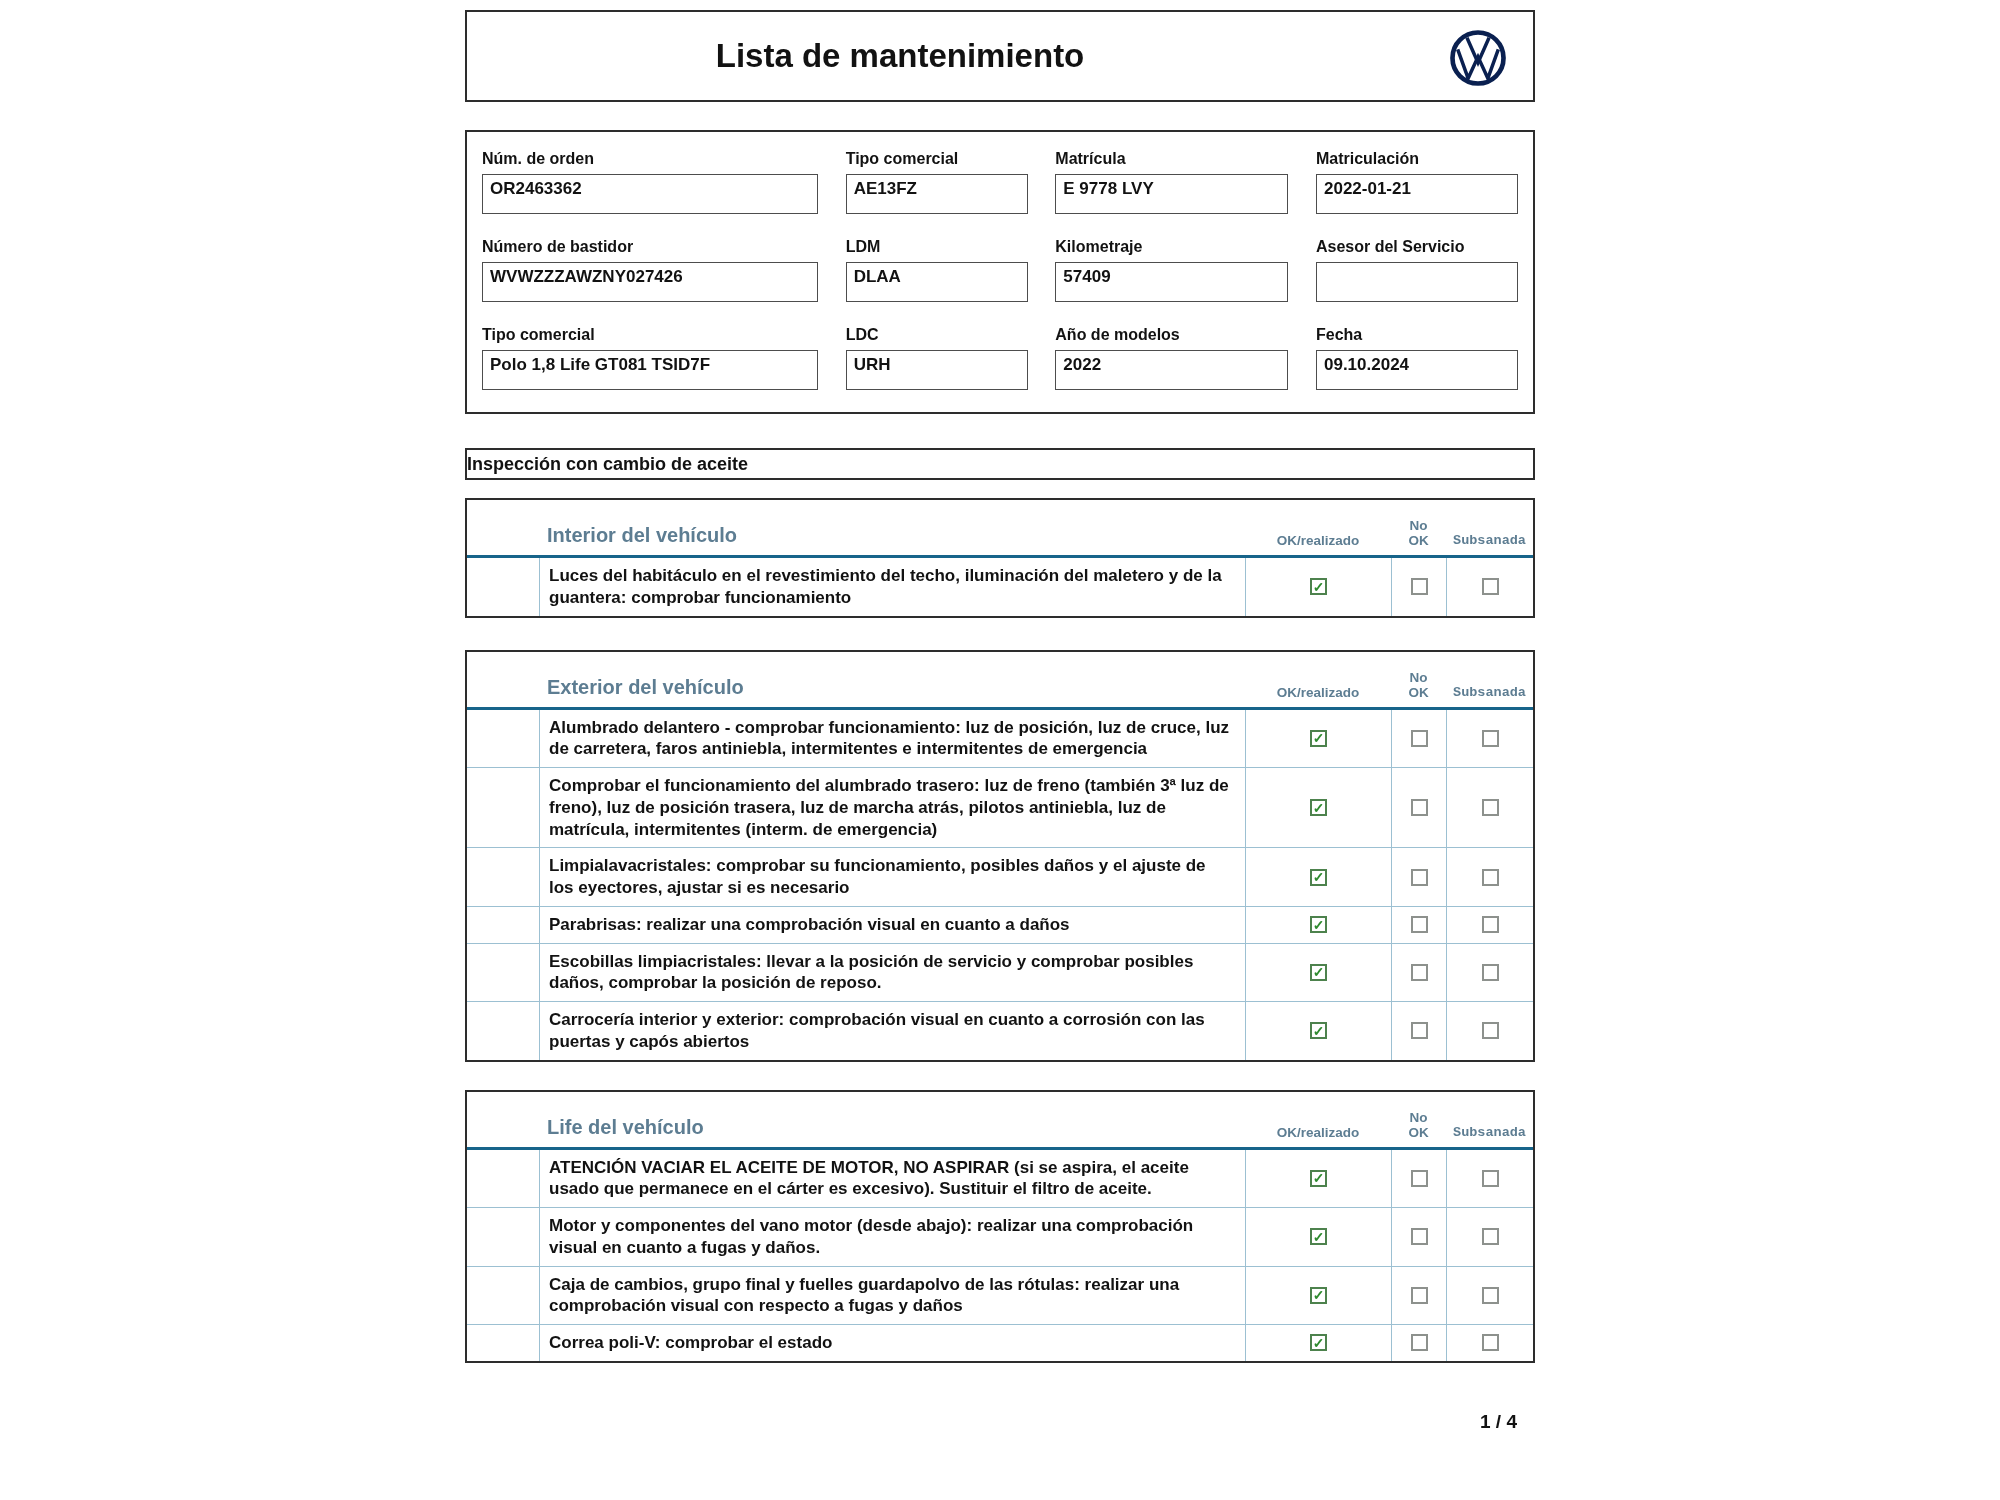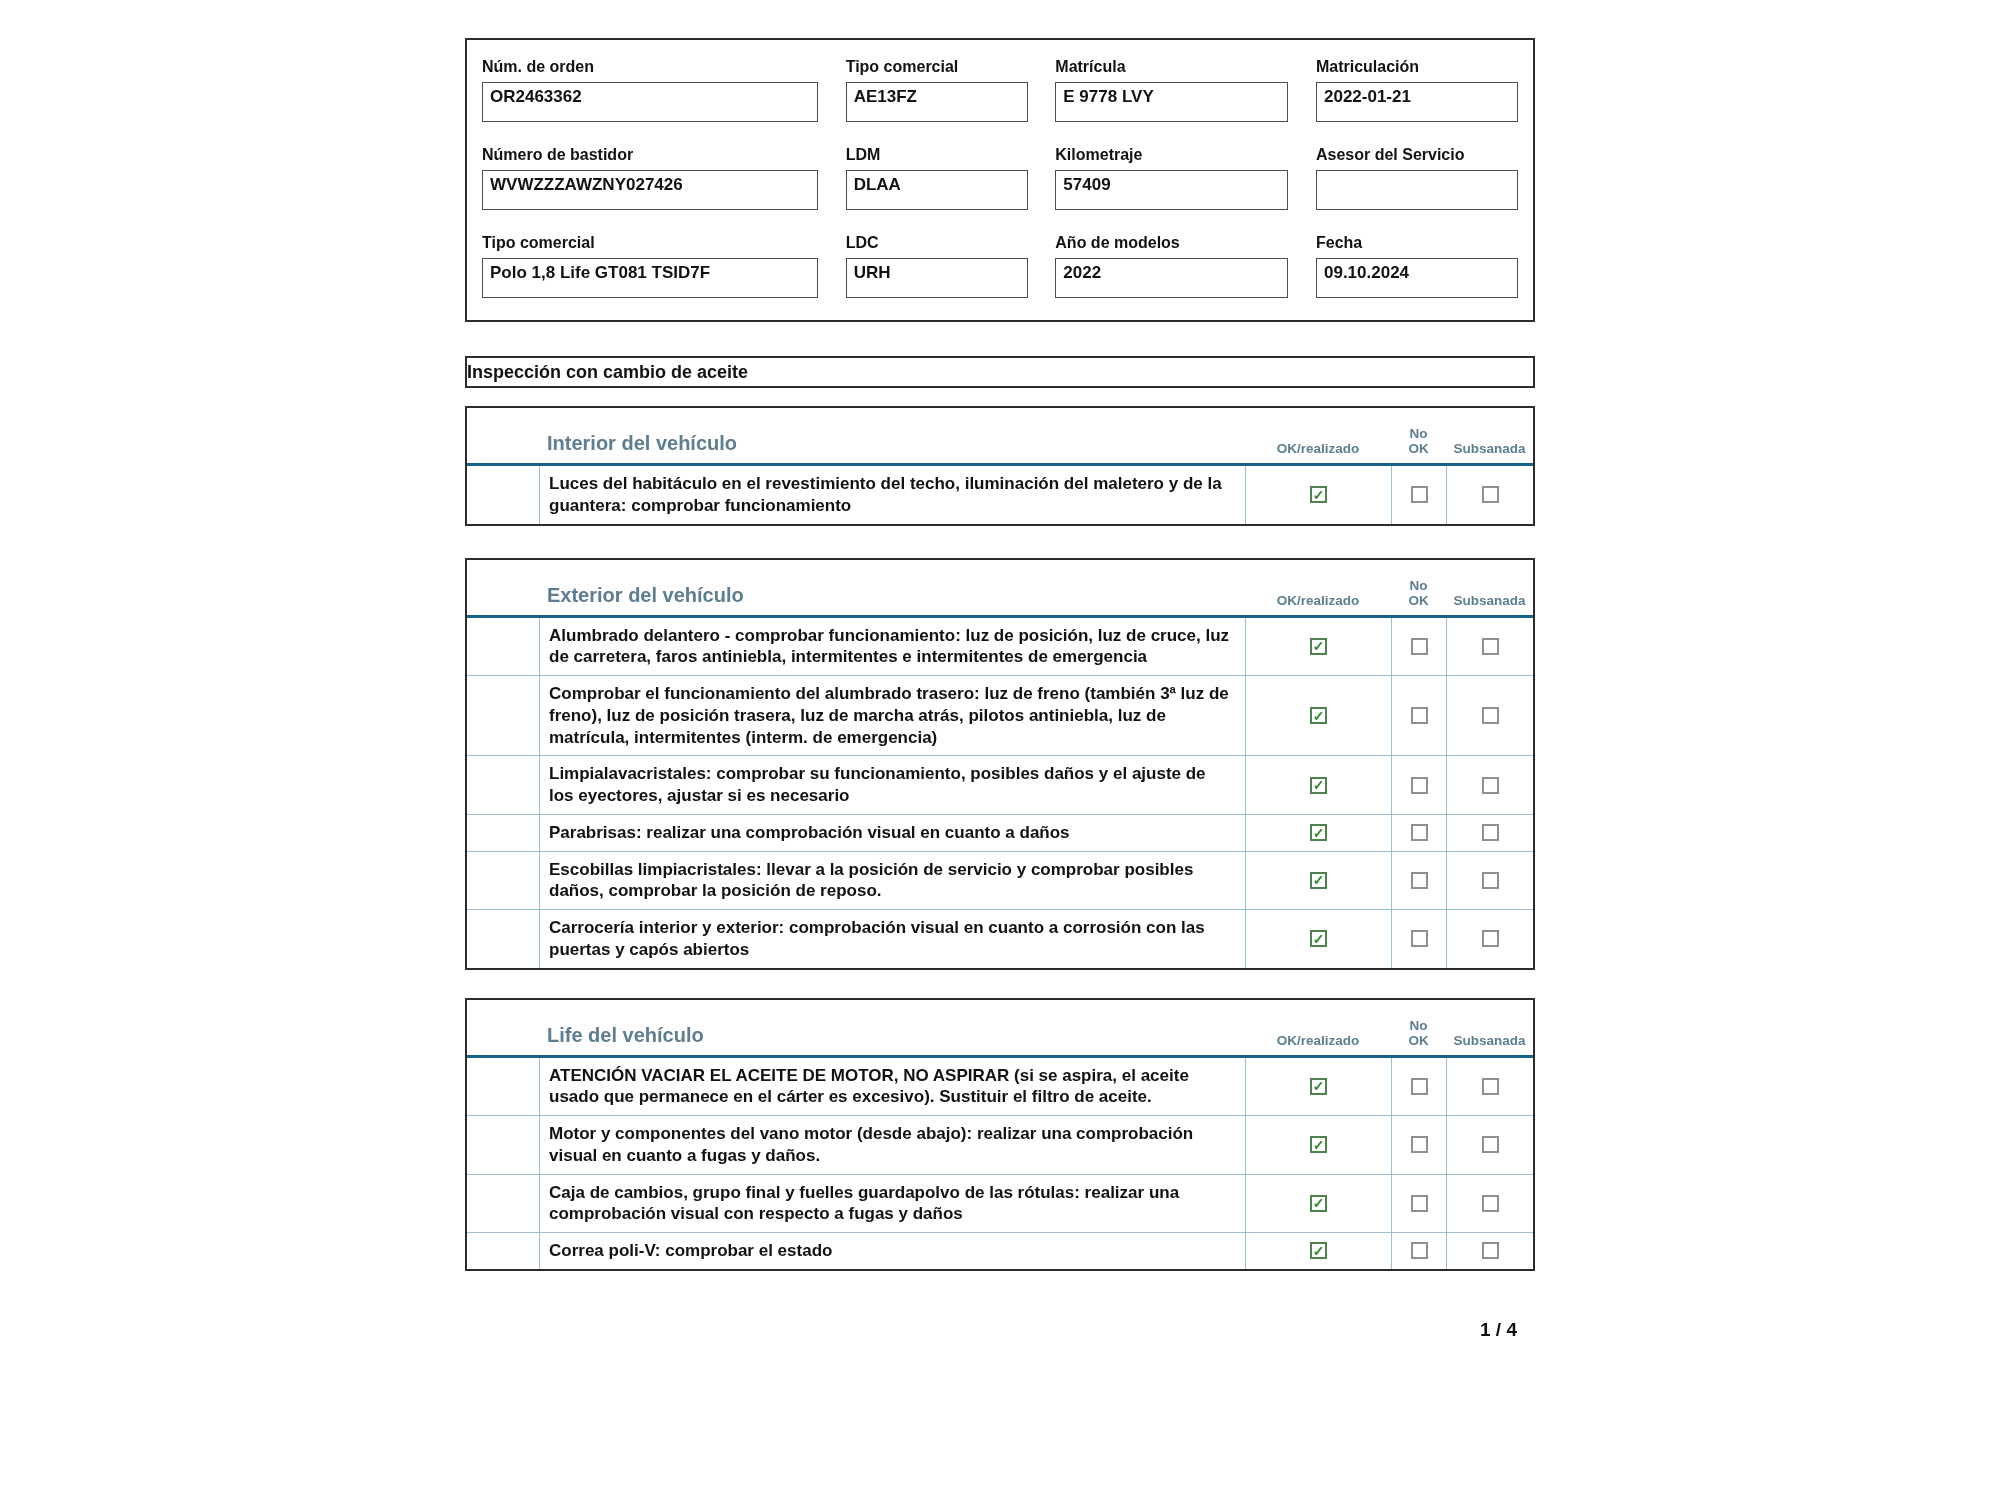--- a/index.html
+++ b/index.html
@@ -31,38 +31,46 @@
   .mt-interior { margin-top:18px; }
   .mt-exterior { margin-top:32px; }
   .mt-bajos    { margin-top:28px; }
   .t-head, .t-row { display:grid; grid-template-columns:72px 1fr 146px 55px 87px; }
   .t-head { min-height:58px; align-items:end; border-bottom:3px solid #17648a; }
   .section-title { color:#5d7d92; font-size:20px; font-weight:bold; padding:12px 8px 8px; }
   .col-h { color:#5d7d92; font-size:13.5px; font-weight:bold; text-align:center;
            display:flex; align-items:flex-end; justify-content:center; padding:4px 2px 7px; }
   .col-h span { display:inline-block; }
   .col-h .narrow { max-width:26px; }
-  .col-h .wrapword { max-width:74px; overflow-wrap:anywhere; }
+  .col-h .wrapword { max-width:74px; overflow-wrap:anywhere;font-family:Liberation Mono, monospace; }
   .t-row + .t-row { border-top:1px solid #9cc0d2; }
   .t-row > .cell + .cell { border-left:1px solid #9cc0d2; }
   .c-text { padding:7px 12px 7px 9px; font-size:17px; font-weight:bold; line-height:1.28; }
   .c-check { display:flex; align-items:center; justify-content:center; padding:6px 0; }
   .cb { width:17px; height:17px; border:2px solid #8d918d; background:#fff;
         display:flex; align-items:center; justify-content:center; }
   .cb.checked { border-color:#4d824d; }
   .cb.checked::after { content:"✓"; color:#2e8b2e; font-size:14px; font-weight:bold; line-height:1; }
 
   .page-num { width:1070px; margin:48px auto 0; text-align:right; padding-right:18px;
               font-size:19px; font-weight:bold; }
 </style>
 </head>
 <body>
 
 <div class="doc">
 
+  <div class="box title-box">
+    <div class="title">Lista de mantenimiento</div>
+    <svg class="vw-logo" width="58" height="58" viewBox="0 0 100 100">
+      <circle cx="50" cy="50" r="44" fill="none" stroke="#0a2050" stroke-width="8"></circle>
+      <path d="M31 15 L50 58 L69 15" fill="none" stroke="#0a2050" stroke-width="6" stroke-linejoin="miter"></path>
+      <path d="M15 35 L33 85 L50 48 L67 85 L85 35" fill="none" stroke="#0a2050" stroke-width="6" stroke-linejoin="miter"></path>
+    </svg>
+  </div>
 
   <div class="box info-box">
     <div class="field">
       <div class="field-label">Núm. de orden</div>
       <div class="field-input">OR2463362</div>
     </div>
     <div class="field">
       <div class="field-label">Tipo comercial</div>
       <div class="field-input">AE13FZ</div>
     </div>

